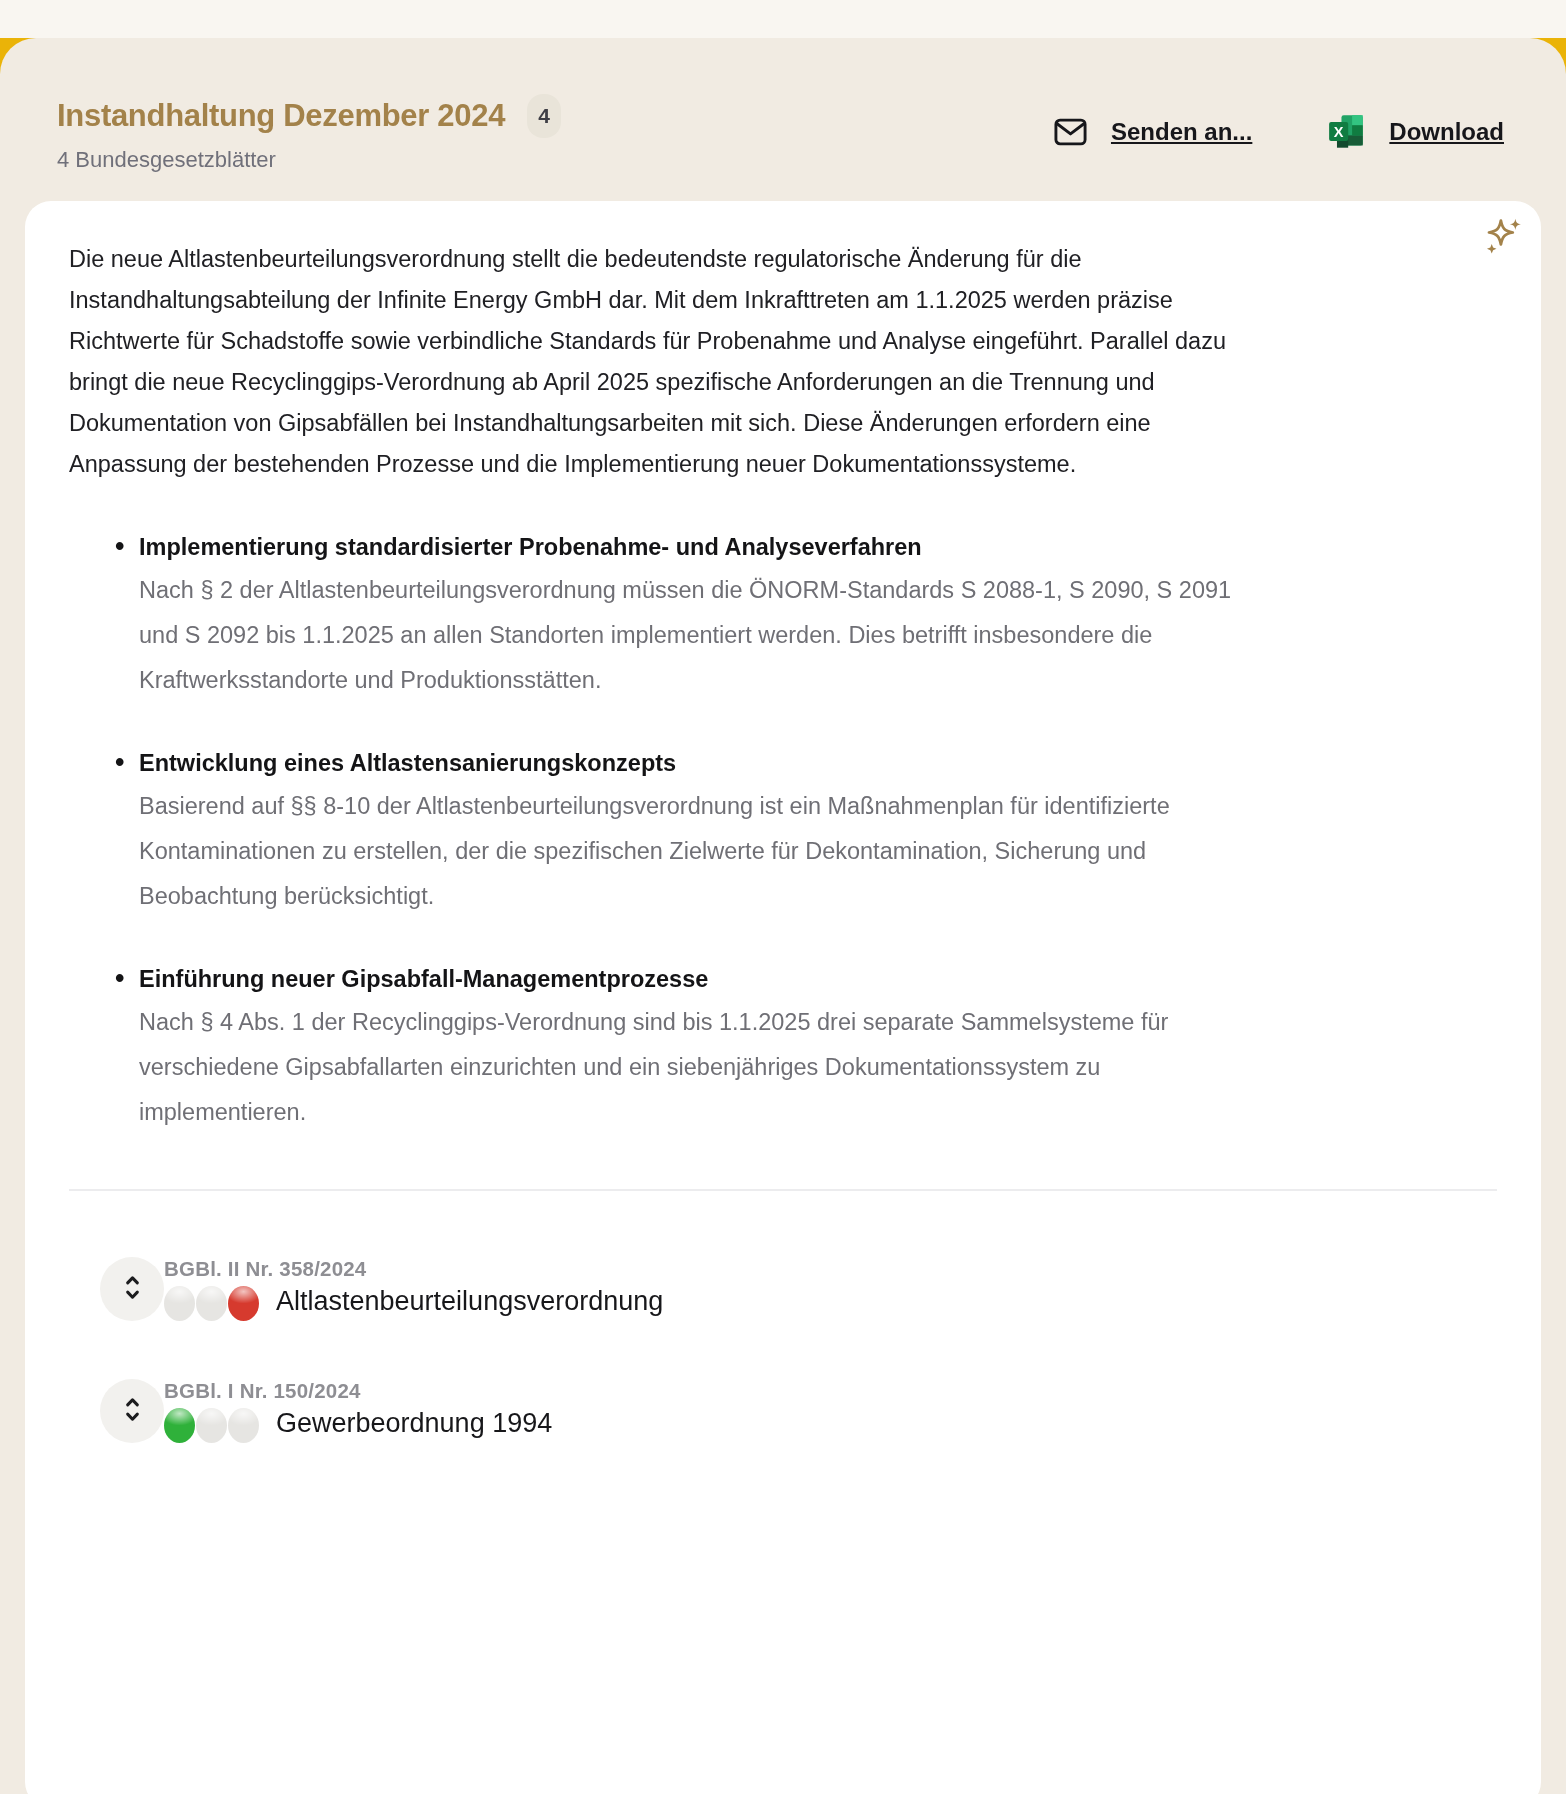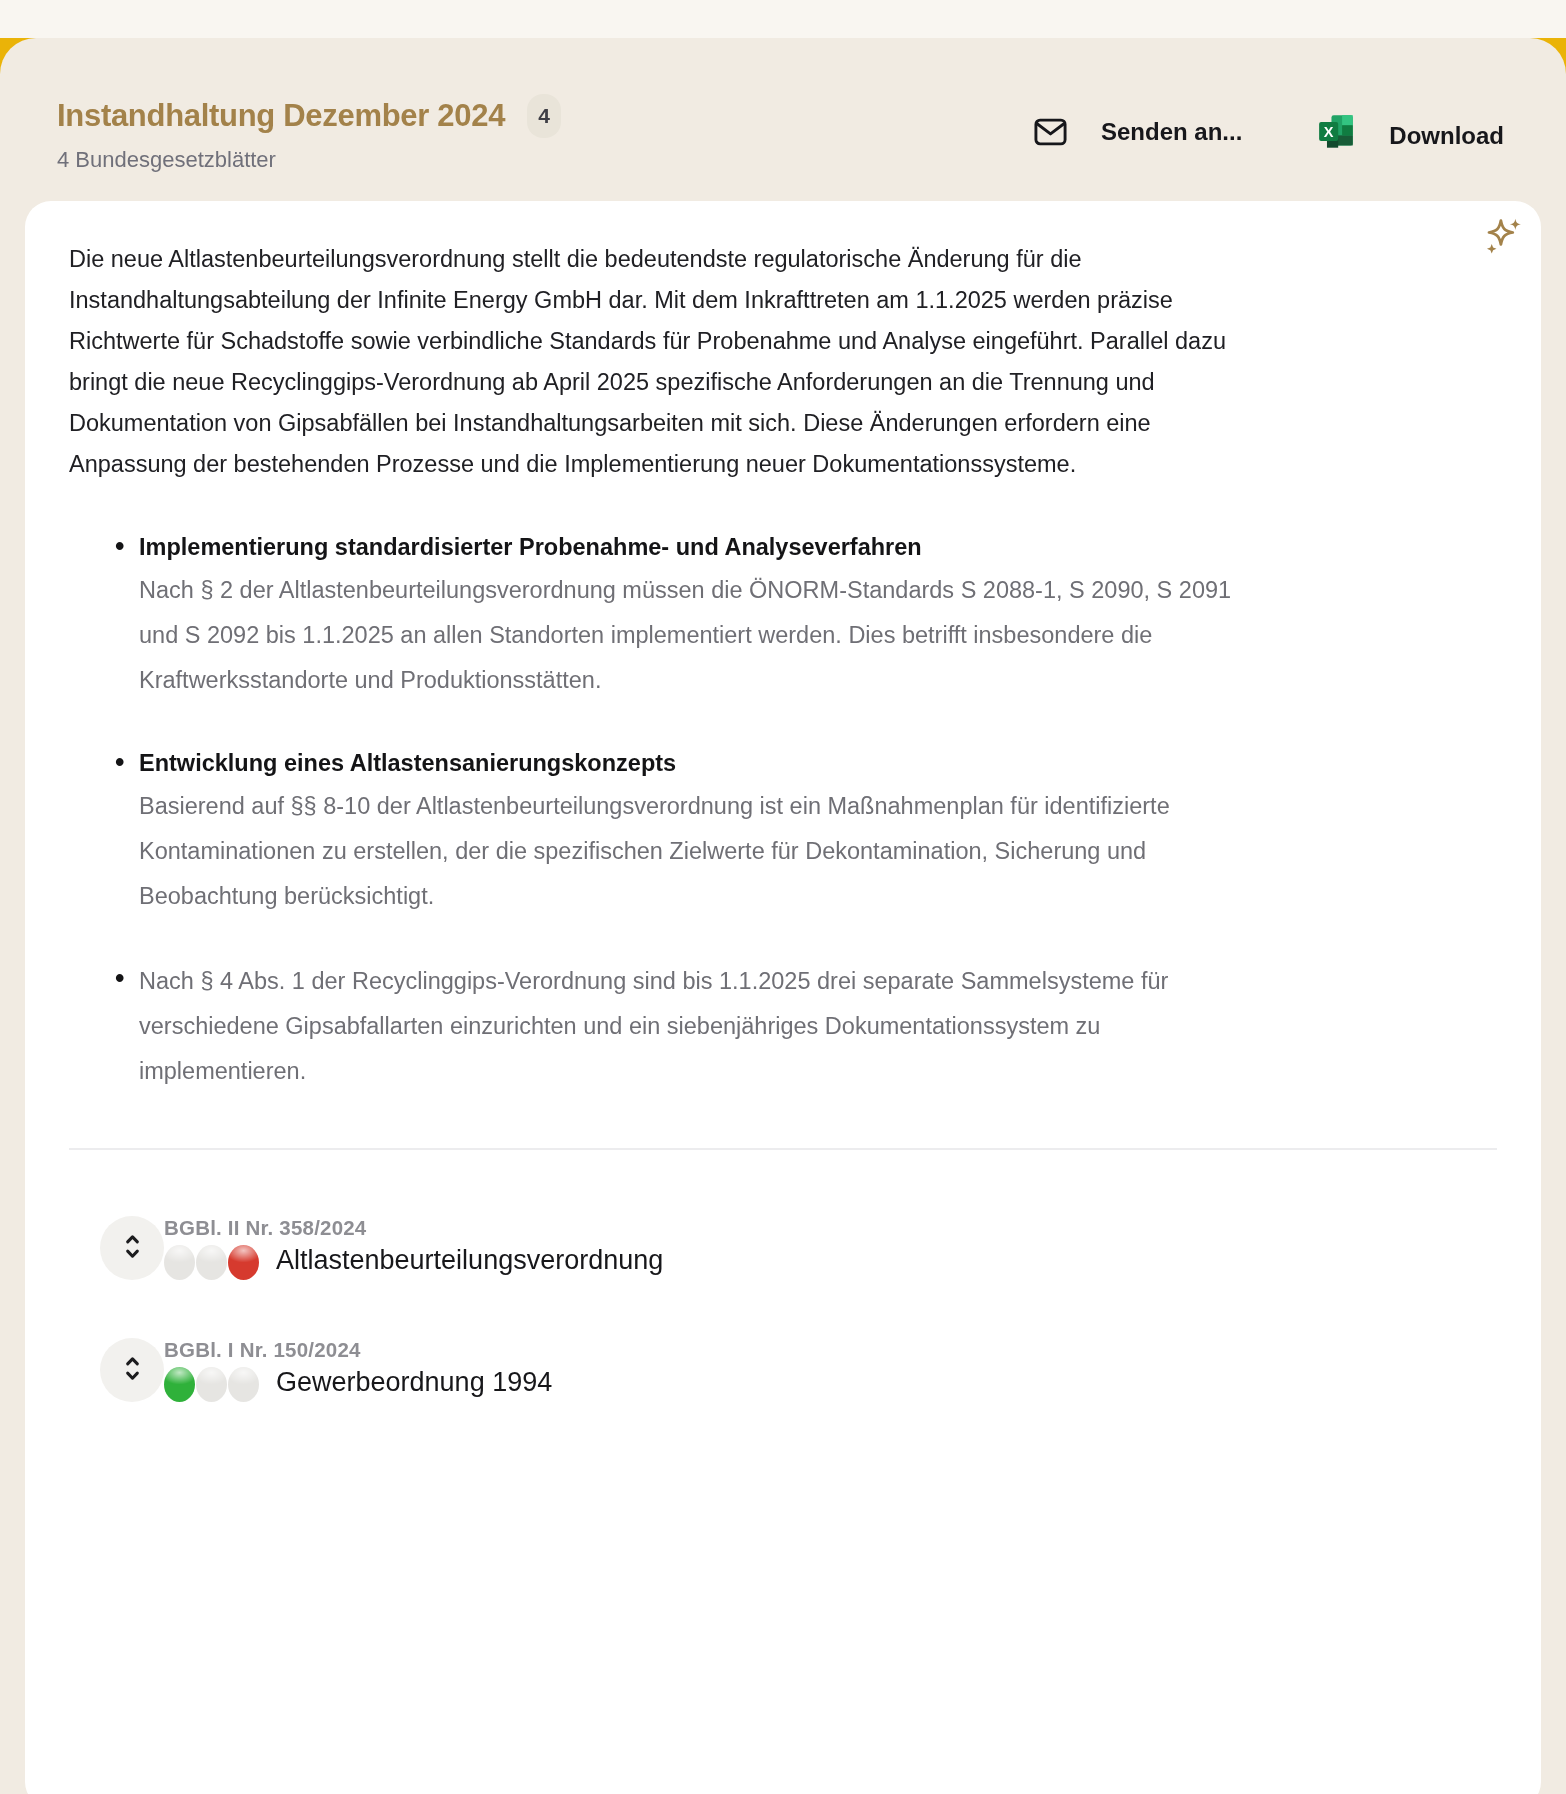--- a/index.html
+++ b/index.html
@@ -38,24 +38,25 @@
     font-size:21px; font-weight:600;
     min-width:34px; height:44px; padding:0 11px;
     border-radius:16px;
     display:inline-flex; align-items:center; justify-content:center;
     box-sizing:border-box;
   }
   .subtitle { margin-top:9px; font-size:22px; color:#70707a; }
 
   .actions { display:flex; align-items:center; gap:76px; padding-top:20px; }
   .action-btn {
-    display:flex; align-items:flex-end; gap:34px;
+    display:flex; align-items:center; gap:24px;
     background:none; border:none; padding:0;
     font-family:inherit; font-size:24px; font-weight:600; color:#17171b;
     cursor:pointer;
+    text-decoration:underline;
   }
   .action-btn svg { display:block; }
 
   
   .card {
     position:relative;
     flex:1;
     margin:28px 25px 24px;
     background:#ffffff;
     border-radius:26px;
@@ -163,20 +164,21 @@
       <ul class="bullets">
         <li>
           <div class="bullet-heading">Implementierung standardisierter Probenahme- und Analyseverfahren</div>
           <div class="bullet-body">Nach § 2 der Altlastenbeurteilungsverordnung müssen die ÖNORM-Standards S 2088-1, S 2090, S 2091 und S 2092 bis 1.1.2025 an allen Standorten implementiert werden. Dies betrifft insbesondere die Kraftwerksstandorte und Produktionsstätten.</div>
         </li>
         <li>
           <div class="bullet-heading">Entwicklung eines Altlastensanierungskonzepts</div>
           <div class="bullet-body">Basierend auf §§ 8-10 der Altlastenbeurteilungsverordnung ist ein Maßnahmenplan für identifizierte Kontaminationen zu erstellen, der die spezifischen Zielwerte für Dekontamination, Sicherung und Beobachtung berücksichtigt.</div>
         </li>
         <li>
+          <div class="bullet-heading">Einführung neuer Gipsabfall-Managementprozesse</div>
           <div class="bullet-body">Nach § 4 Abs. 1 der Recyclinggips-Verordnung sind bis 1.1.2025 drei separate Sammelsysteme für verschiedene Gipsabfallarten einzurichten und ein siebenjähriges Dokumentationssystem zu implementieren.</div>
         </li>
       </ul>
 
       <hr class="divider">
 
       <div class="doc-list">
 
         <div class="doc-item">
           <button class="reorder-btn">

